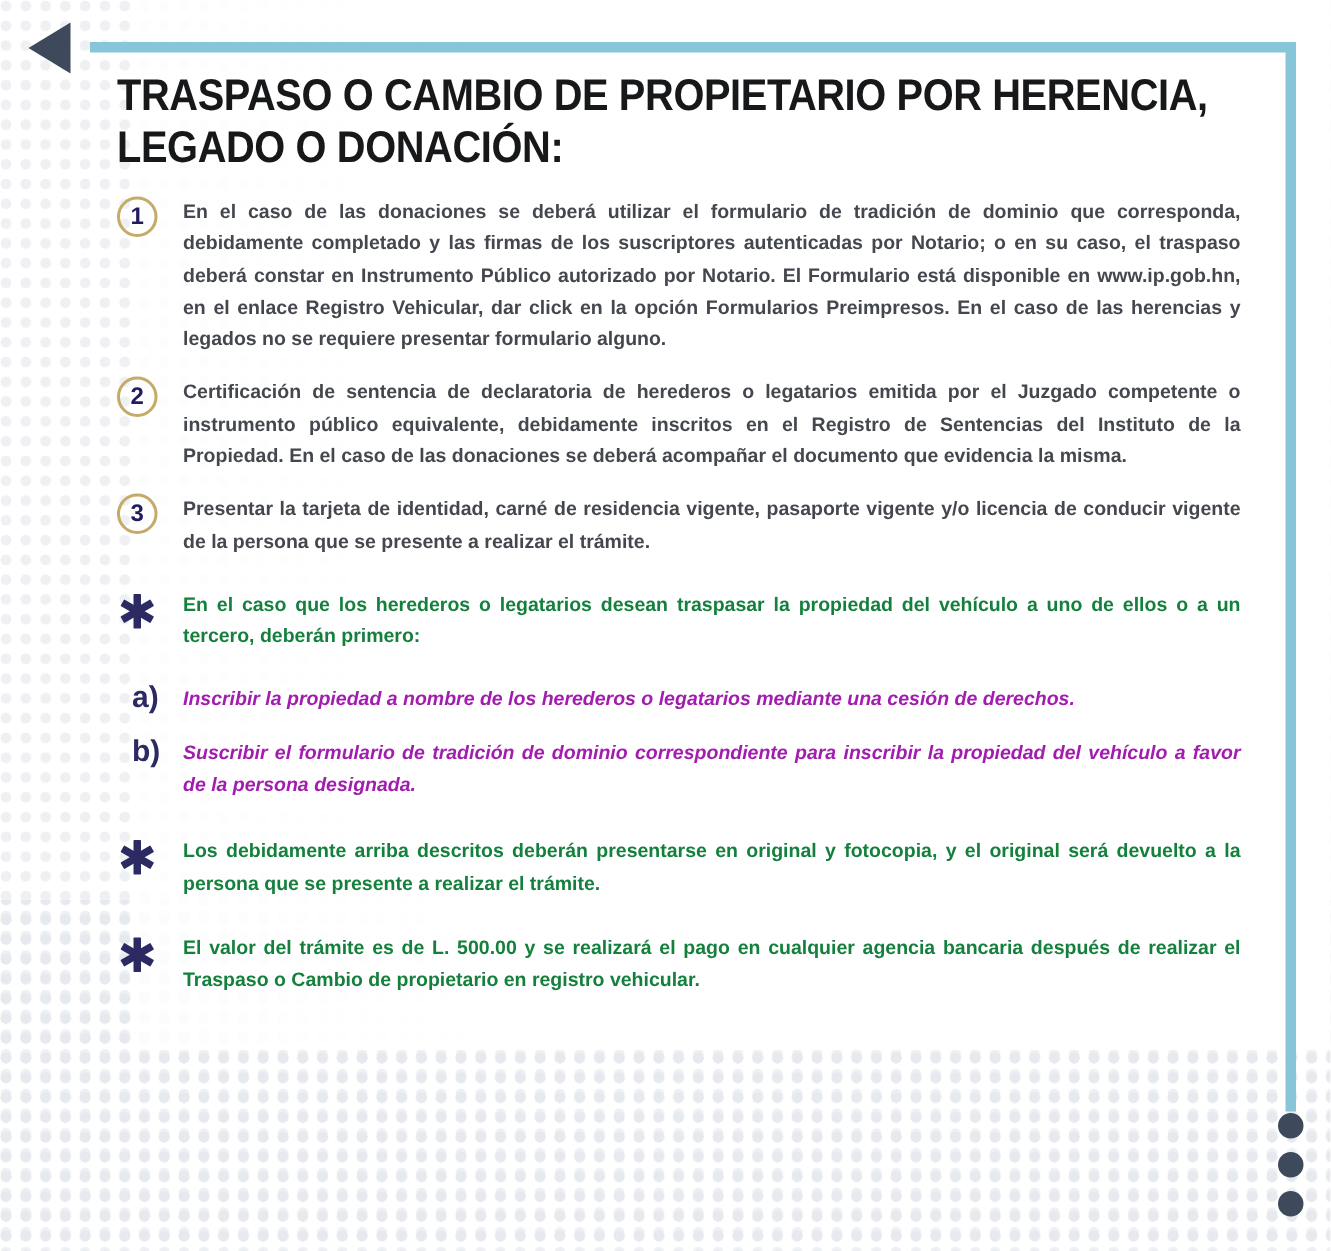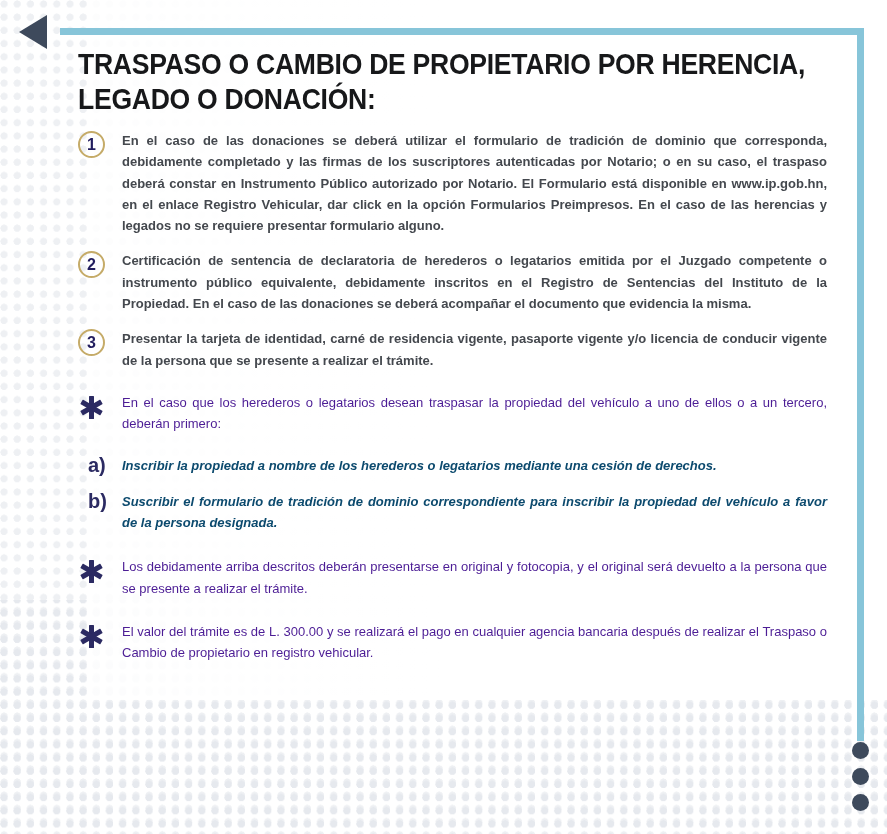--- a/index.html
+++ b/index.html
@@ -166,22 +166,22 @@
   }
 
   .txt {
     font-size: 13px;
     line-height: 21.3px;
     color: #4a4f55;
     text-align: justify;
     margin: 0;
   }
   .txt.bold { font-weight: 700; color:#44484e; }
-  .txt.regular { font-weight: 400; color: #4c1d95; }
-  .txt.bolditalic { font-weight: 700; font-style: italic; color:#0c4a6e; }
+  .txt.regular { font-weight: 700; color: #15803d; }
+  .txt.bolditalic { font-weight: 700; font-style: italic; color:#a21caf; }
 
   .item.num1 { margin-bottom: 14px; }
   .item.num2 { margin-bottom: 14px; }
   .item.num3 { margin-bottom: 21px; }
   .item.ast1 { margin-bottom: 20px; }
   .item.let-a { margin-bottom: 15px; }
   .item.let-b { margin-bottom: 23px; }
   .item.ast2 { margin-bottom: 22px; }
   .item.ast3 { margin-bottom: 0px; }
 </style>
@@ -280,17 +280,17 @@
 
   <div class="item ast3">
     <div class="marker">
       <div class="asterisk">
           <i></i>
           <i></i>
           <i></i>
         </div>
     </div>
     <div class="body">
-      <p class="txt regular">El valor del trámite es de L. 300.00 y se realizará el pago en cualquier agencia bancaria después de realizar el Traspaso o Cambio de propietario en registro vehicular.</p>
+      <p class="txt regular">El valor del trámite es de L. 500.00 y se realizará el pago en cualquier agencia bancaria después de realizar el Traspaso o Cambio de propietario en registro vehicular.</p>
     </div>
   </div>
 
 </div>
 
 </body></html>

